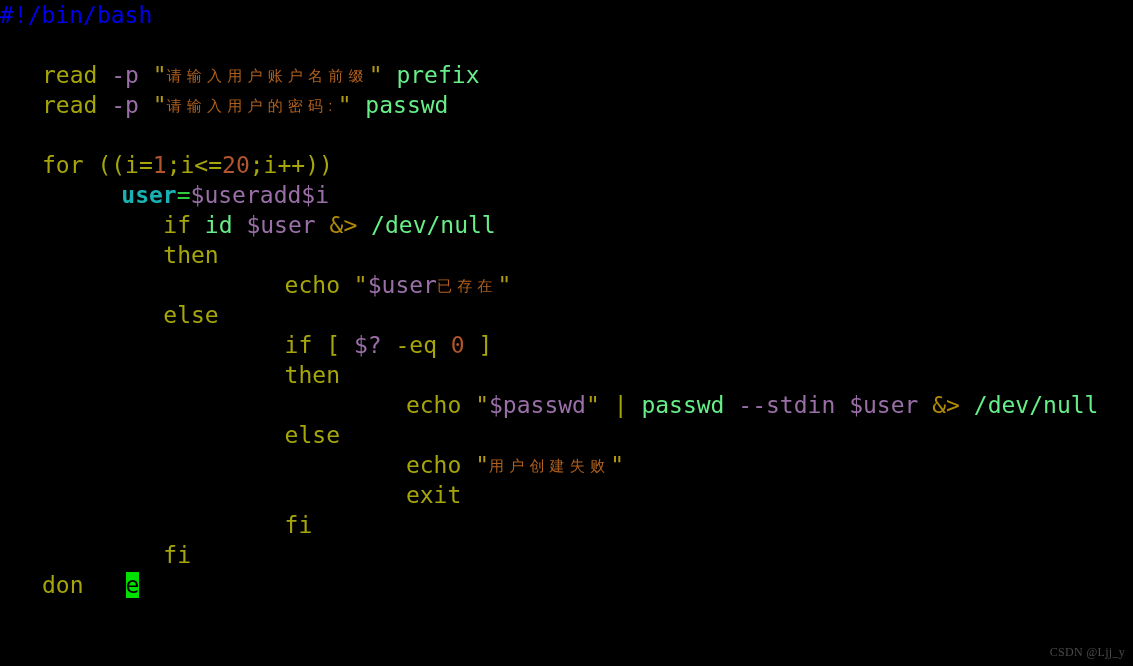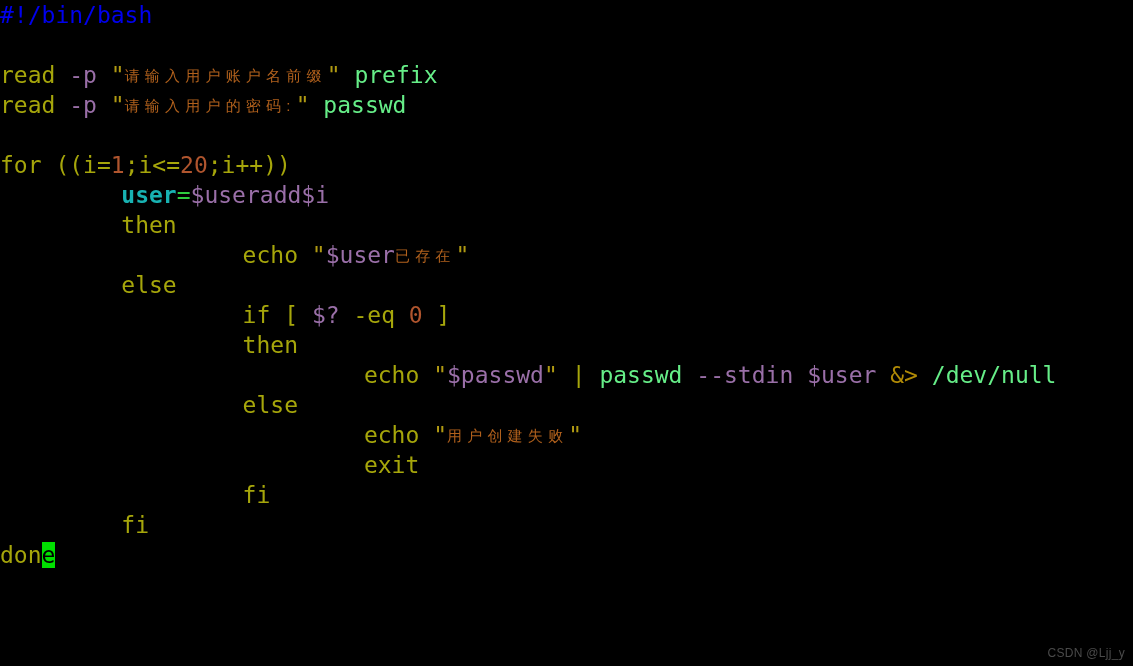--- a/index.html
+++ b/index.html
@@ -33,21 +33,21 @@
     height: 30px;
     line-height: 30px;
     font-size: 23px;
     letter-spacing: 0;
     white-space: pre;
     color: #bdbdbd;
   }
 
   
   .t-shebang   { color: #0000ee; }
-  .t-keyword   { color: #a6a60b; }
+  .t-keyword   { color: #a6a60b; margin-left: 42px; }
   .t-command   { color: #66ee88; }
   .t-var       { color: #9a6fa8; }
   .t-string    { color: #b0601c; }
   .t-quote     { color: #b09a12; }
   .t-number    { color: #b0552e; }
   .t-op        { color: #a6a60b; }
   .t-redirect  { color: #b08a06; }
   .t-pipe      { color: #a6a60b; }
   .t-flag      { color: #9a6fa8; }
   .t-assignvar { color: #18b2b2; font-weight: bold; }
@@ -66,40 +66,41 @@
     background: #00e000;
     color: #000000;
   }
 
   .blank { height: 30px; }
 
   .watermark {
     position: absolute;
     right: 8px;
     bottom: 6px;
-    font-family: Liberation Sans, sans-serif;
+    font-family: Liberation Serif, serif;
     font-size: 12px;
     color: #4a4a4a;
     letter-spacing: 0.3px;
     white-space: pre;
   }
 </style>
 </head>
 <body>
 
 <div id="editor">
 
   <div class="code-area" id="code-area">
       <div class="line"><span class="t-shebang">#!/bin/bash</span></div>
       <div class="line blank">&nbsp;</div>
       <div class="line"><span class="t-keyword">read</span><span class="t-plain"> </span><span class="t-flag">-p</span><span class="t-plain"> </span><span class="t-quote">"</span><span class="cjk t-string">请输入用户账户名前缀</span><span class="t-quote">"</span><span class="t-plain"> </span><span class="t-command">prefix</span></div>
       <div class="line"><span class="t-keyword">read</span><span class="t-plain"> </span><span class="t-flag">-p</span><span class="t-plain"> </span><span class="t-quote">"</span><span class="cjk t-string">请输入用户的密码:</span><span class="t-quote">"</span><span class="t-plain"> </span><span class="t-command">passwd</span></div>
       <div class="line blank">&nbsp;</div>
       <div class="line"><span class="t-keyword">for</span><span class="t-plain"> </span><span class="t-paren">((i=</span><span class="t-number">1</span><span class="t-paren">;i&lt;=</span><span class="t-number">20</span><span class="t-paren">;i++))</span></div>
       <div class="line"><span style="display: inline-block; width: 121.3px;"></span><span class="t-assignvar">user</span><span class="t-equals">=</span><span class="t-var">$useradd$i</span></div>
+      <div class="line"><span style="display: inline-block; width: 121.3px;"></span><span class="t-keyword">if</span><span class="t-plain"> </span><span class="t-command">id</span><span class="t-plain"> </span><span class="t-var">$user</span><span class="t-plain"> </span><span class="t-redirect">&amp;&gt;</span><span class="t-plain"> </span><span class="t-command">/dev/null</span></div>
       <div class="line"><span style="display: inline-block; width: 121.3px;"></span><span class="t-keyword">then</span></div>
       <div class="line"><span style="display: inline-block; width: 242.6px;"></span><span class="t-keyword">echo</span><span class="t-plain"> </span><span class="t-quote">"</span><span class="t-var">$user</span><span class="cjk t-string">已存在</span><span class="t-quote">"</span></div>
       <div class="line"><span style="display: inline-block; width: 121.3px;"></span><span class="t-keyword">else</span></div>
       <div class="line"><span style="display: inline-block; width: 242.6px;"></span><span class="t-keyword">if</span><span class="t-plain"> </span><span class="t-op">[</span><span class="t-plain"> </span><span class="t-var">$?</span><span class="t-plain"> </span><span class="t-op">-eq</span><span class="t-plain"> </span><span class="t-number">0</span><span class="t-plain"> </span><span class="t-op">]</span></div>
       <div class="line"><span style="display: inline-block; width: 242.6px;"></span><span class="t-keyword">then</span></div>
       <div class="line"><span style="display: inline-block; width: 363.9px;"></span><span class="t-keyword">echo</span><span class="t-plain"> </span><span class="t-quote">"</span><span class="t-var">$passwd</span><span class="t-quote">"</span><span class="t-plain"> </span><span class="t-pipe">|</span><span class="t-plain"> </span><span class="t-command">passwd</span><span class="t-plain"> </span><span class="t-flag">--stdin</span><span class="t-plain"> </span><span class="t-var">$user</span><span class="t-plain"> </span><span class="t-redirect">&amp;&gt;</span><span class="t-plain"> </span><span class="t-command">/dev/null</span></div>
       <div class="line"><span style="display: inline-block; width: 242.6px;"></span><span class="t-keyword">else</span></div>
       <div class="line"><span style="display: inline-block; width: 363.9px;"></span><span class="t-keyword">echo</span><span class="t-plain"> </span><span class="t-quote">"</span><span class="cjk t-string">用户创建失败</span><span class="t-quote">"</span></div>
       <div class="line"><span style="display: inline-block; width: 363.9px;"></span><span class="t-keyword">exit</span></div>
       <div class="line"><span style="display: inline-block; width: 242.6px;"></span><span class="t-keyword">fi</span></div>

